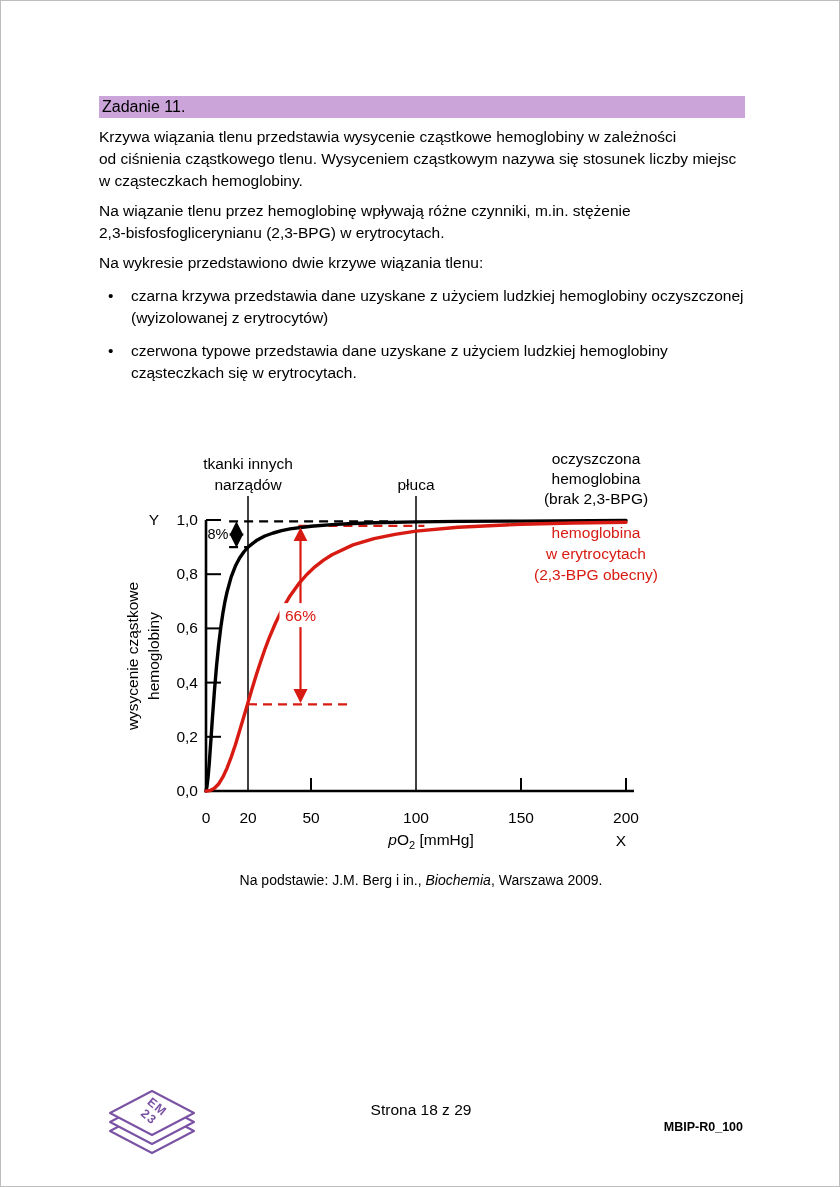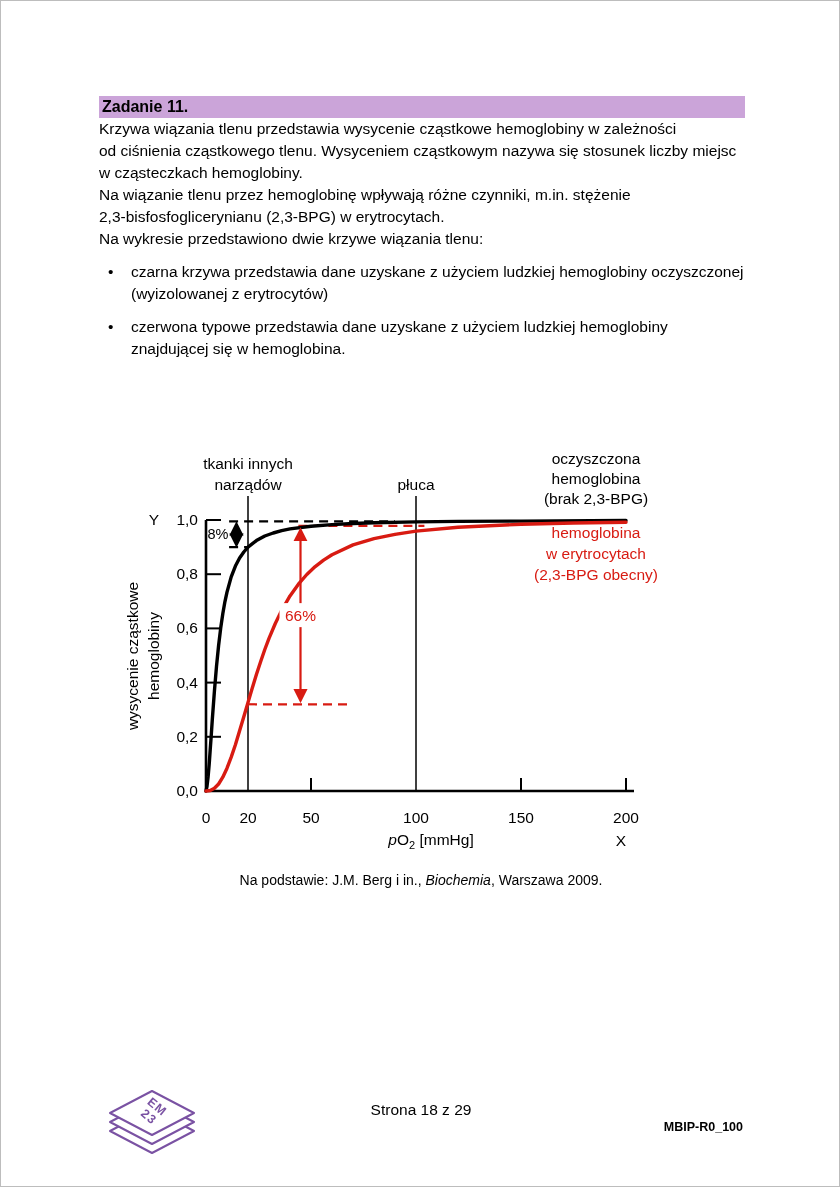--- a/index.html
+++ b/index.html
@@ -4,23 +4,23 @@
 <style>
   html,body{margin:0;padding:0;background:#e8e8e8;}
   .page{
     position:relative; width:840px; height:1187px; margin:0 auto;
     background:#ffffff; border:1px solid #bdbdbd; box-sizing:border-box;
     font-family:"Liberation Sans",sans-serif; color:#000; overflow:hidden;
   }
   .content{position:absolute; left:98px; top:95px; width:646px; font-size:15.5px; line-height:22px;}
   .task-header{
     background:var(--accent,#cba4d9); height:22px; line-height:22px;
-    font-weight:bold; font-size:16px; padding-left:3px; box-sizing:border-box;
+    font-weight:normal; font-size:16px; padding-left:3px; box-sizing:border-box;
   }
-  .para{}
+  .para{margin-top:8px;}
   .para div, .bullet-text div{white-space:nowrap;}
   .bullet{display:flex; margin-top:11px;}
   .bullet .marker{width:32px; padding-left:9px; box-sizing:border-box; flex:none;}
   .chart-wrap{position:absolute; left:90px; top:445px; width:660px; height:420px;}
   svg text{font-family:"Liberation Sans",sans-serif;}
   .citation{position:absolute; left:98px; top:871px; width:644px; text-align:center; font-size:14px;}
   .page-num{position:absolute; left:0; top:1100px; width:840px; text-align:center; font-size:15.5px;}
   .doc-code{position:absolute; right:96px; top:1119px; font-size:12.5px; font-weight:bold;}
   .logo-wrap{position:absolute; left:104px; top:1086px;}
 </style>
@@ -49,21 +49,21 @@
       <span class="marker">•</span>
       <div class="bullet-text">
           <div>czarna krzywa przedstawia dane uzyskane z użyciem ludzkiej hemoglobiny oczyszczonej</div>
           <div>(wyizolowanej z erytrocytów)</div>
         </div>
     </div>
     <div class="bullet">
       <span class="marker">•</span>
       <div class="bullet-text">
           <div>czerwona typowe przedstawia dane uzyskane z użyciem ludzkiej hemoglobiny</div>
-          <div>znajdującej się w hemoglobina.</div>
+          <div>cząsteczkach się w erytrocytach.</div>
         </div>
     </div>
   </div>
 
   <div class="chart-wrap">
     <svg id="chart-svg" width="660" height="420" viewBox="0 0 660 420">
         <defs>
           <marker id="ah0" viewBox="0 0 10 10" refX="8" refY="5" markerWidth="6.5" markerHeight="6.5" orient="auto-start-reverse">
             <path d="M0 0 L10 5 L0 10 z" fill="#000000"></path>
           </marker>

